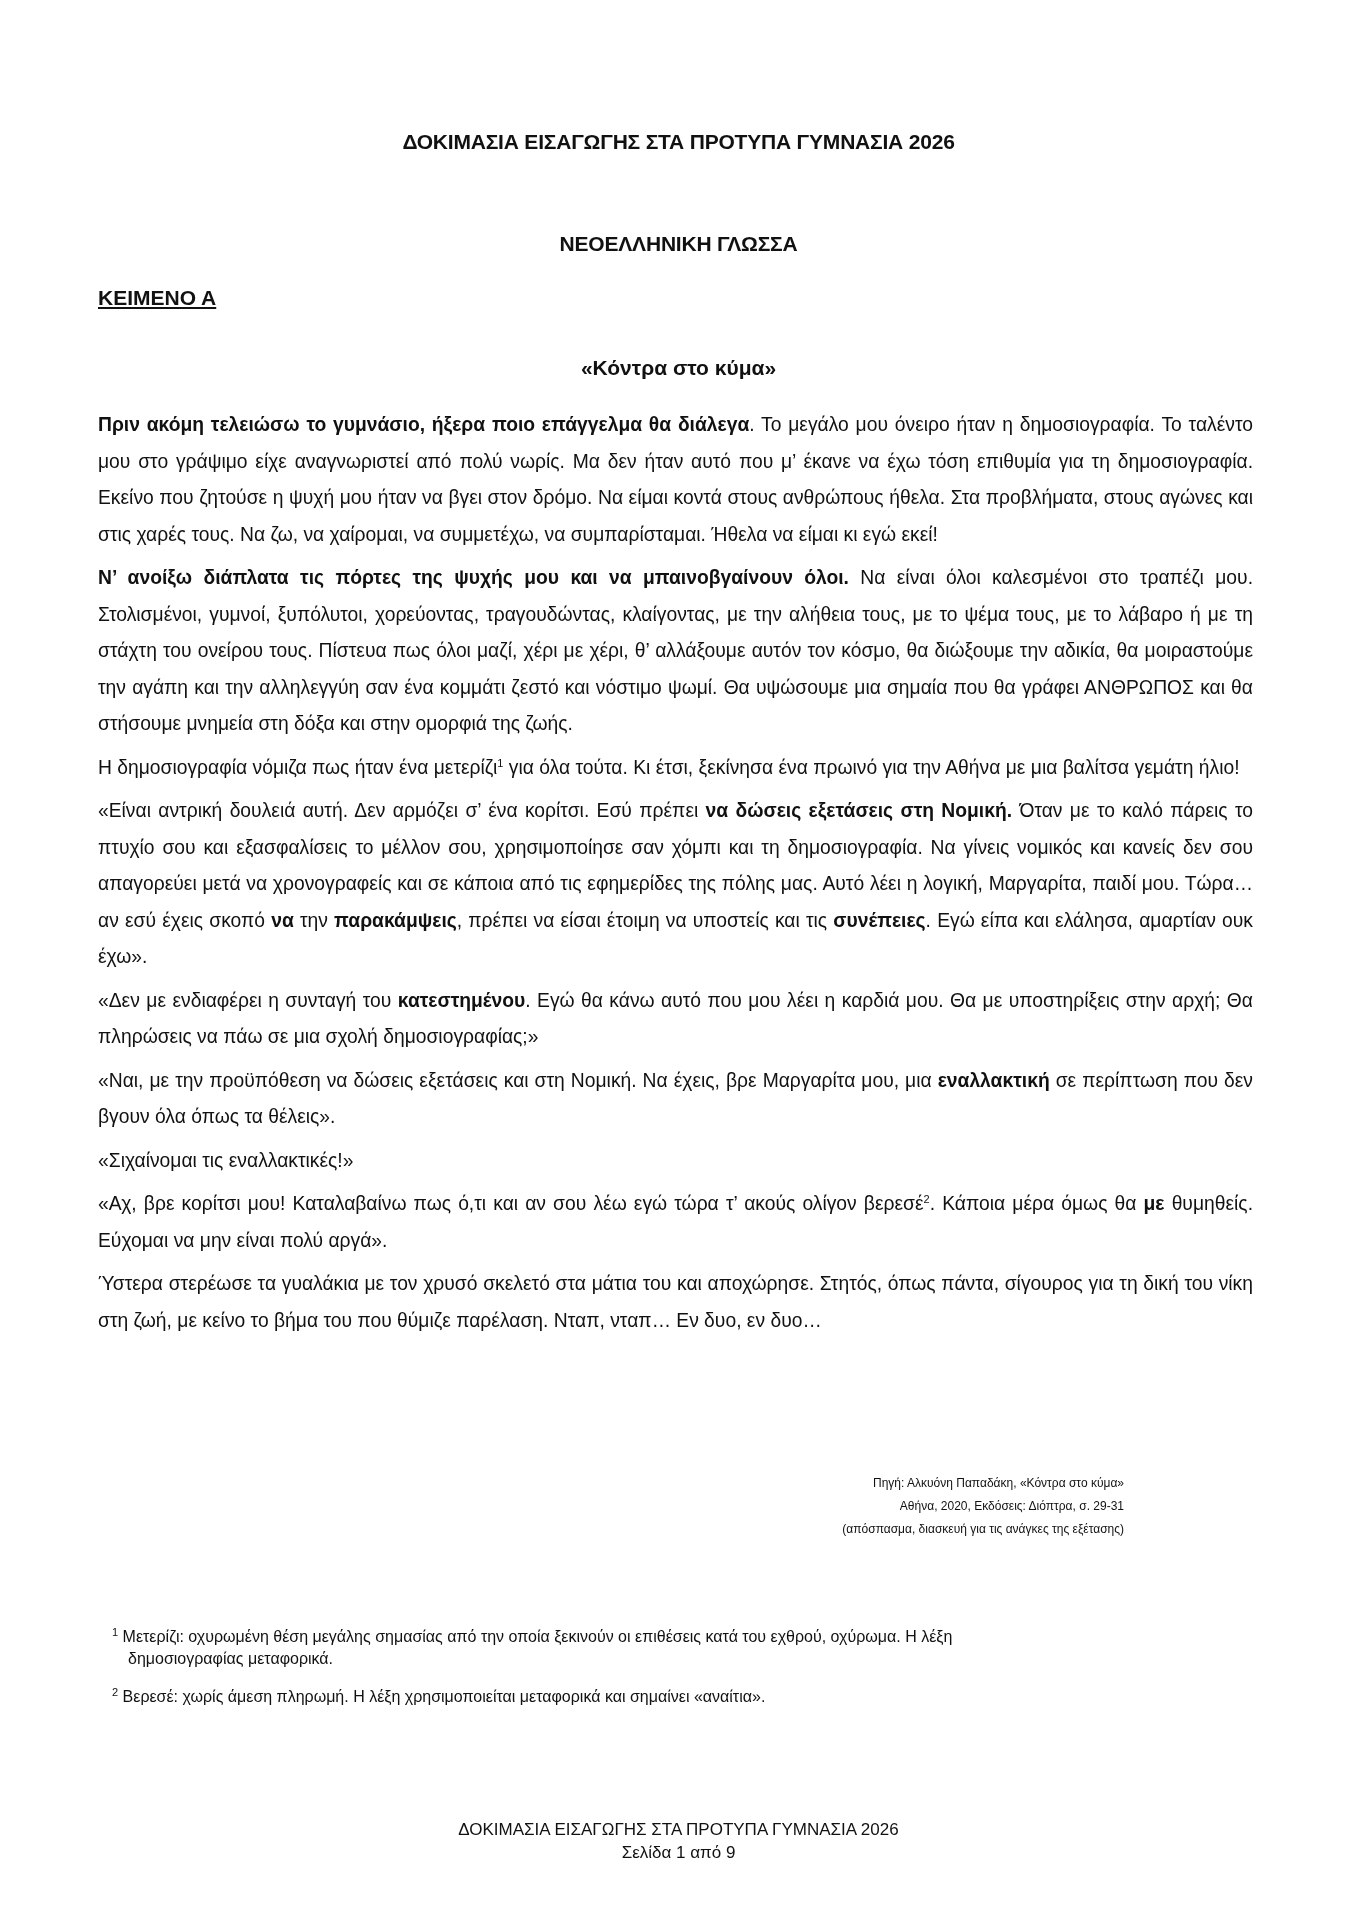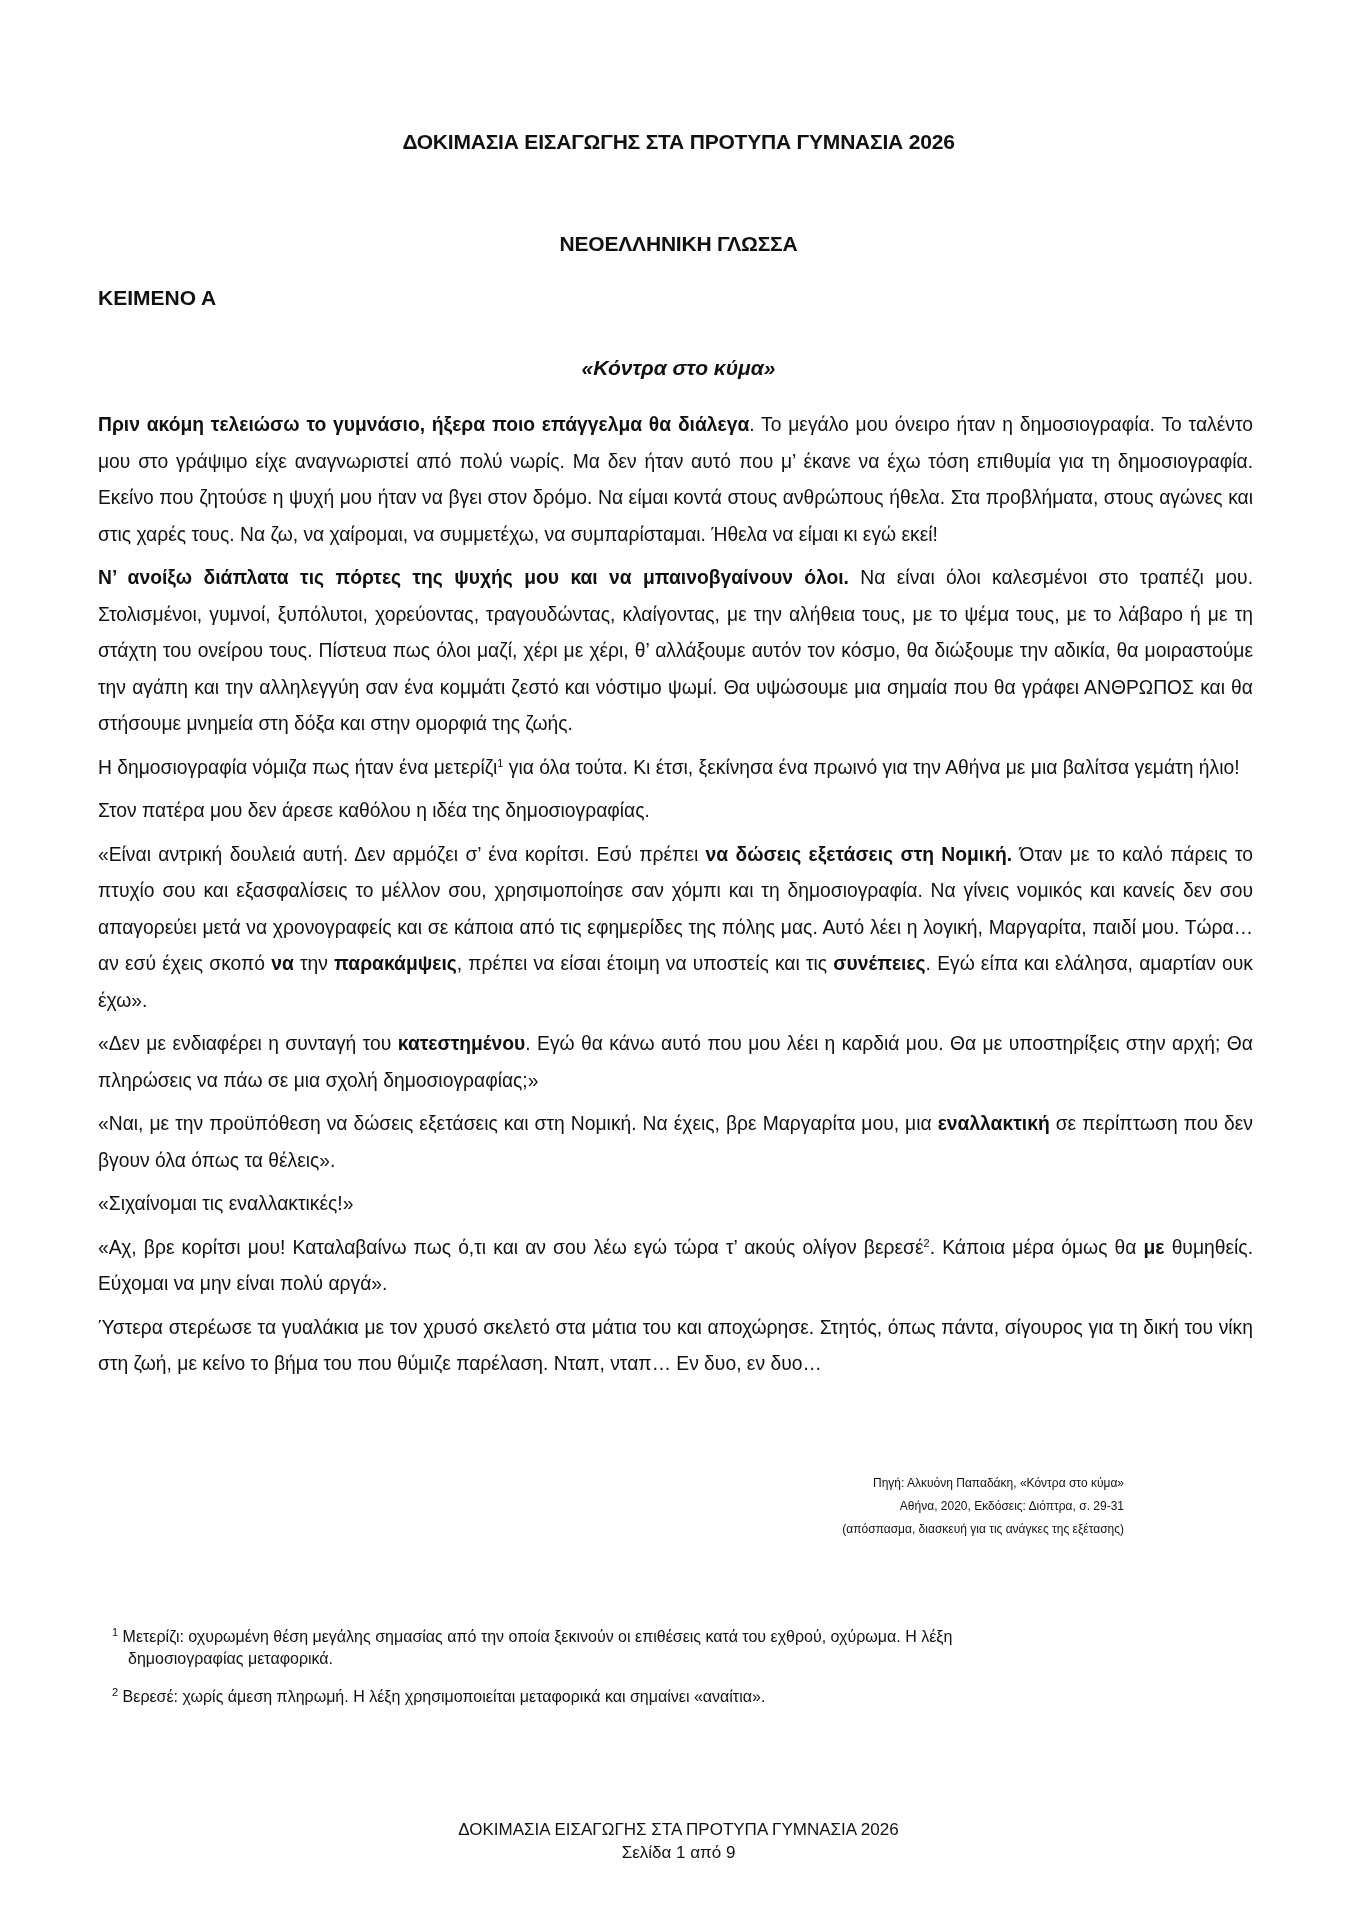--- a/index.html
+++ b/index.html
@@ -23,29 +23,29 @@
     font-weight: bold;
     font-size: 21px;
     letter-spacing: -0.2px;
   }
   .kimeno {
     position: absolute;
     left: 98px;
     top: 286px;
     font-weight: bold;
     font-size: 21px;
+    text-decoration: underline;
   }
   .story-title {
     position: absolute;
     left: 0; width: 1357px;
     top: 356px;
     text-align: center;
     font-weight: bold;
     font-size: 21px;
-    font-style: italic;
   }
   .body-text {
     position: absolute;
     left: 98px;
     width: 1155px;
     top: 407px;
     font-size: 19.3px;
     line-height: 36.5px;
   }
   .body-text p {
@@ -93,21 +93,20 @@
 
   <div class="story-title">«Κόντρα στο κύμα»</div>
 
   <div class="body-text">
     <p><span class="bu">Πριν ακόμη τελειώσω το γυμνάσιο, ήξερα ποιο επάγγελμα θα διάλεγα</span><span>. Το μεγάλο μου όνειρο ήταν η δημοσιογραφία. Το ταλέντο μου στο γράψιμο είχε αναγνωριστεί από πολύ νωρίς. Μα δεν ήταν αυτό που μ’ έκανε να έχω τόση επιθυμία για τη δημοσιογραφία. Εκείνο που ζητούσε η ψυχή μου ήταν να βγει στον δρόμο. Να είμαι κοντά στους ανθρώπους ήθελα. Στα προβλήματα, στους αγώνες και στις χαρές τους. Να ζω, να χαίρομαι, να συμμετέχω,  να συμπαρίσταμαι. Ήθελα να είμαι κι εγώ εκεί!</span></p>
 
     <p><span class="bu">Ν’ ανοίξω διάπλατα τις πόρτες της ψυχής μου και να μπαινοβγαίνουν όλοι.</span><span> Να είναι όλοι καλεσμένοι στο τραπέζι μου. Στολισμένοι, γυμνοί, ξυπόλυτοι, χορεύοντας, τραγουδώντας, κλαίγοντας, με την αλήθεια τους, με το ψέμα τους, με το λάβαρο ή με τη στάχτη του ονείρου τους. Πίστευα πως όλοι μαζί, χέρι με χέρι, θ’ αλλάξουμε αυτόν τον κόσμο, θα διώξουμε την αδικία, θα μοιραστούμε την αγάπη και την αλληλεγγύη σαν ένα κομμάτι ζεστό και νόστιμο ψωμί. Θα υψώσουμε μια σημαία που θα γράφει ΑΝΘΡΩΠΟΣ και θα στήσουμε μνημεία στη δόξα και στην ομορφιά της ζωής.</span></p>
 
     <p><span>Η δημοσιογραφία νόμιζα πως ήταν ένα μετερίζι</span><sup>1</sup><span> για όλα τούτα. Κι έτσι, ξεκίνησα ένα πρωινό για την Αθήνα με μια βαλίτσα γεμάτη ήλιο!</span></p>
 
-    <p>Στον πατέρα μου δεν άρεσε καθόλου η ιδέα της δημοσιογραφίας.</p>
 
     <p><span>«Είναι αντρική δουλειά αυτή. Δεν αρμόζει σ’ ένα κορίτσι. Εσύ πρέπει </span><span class="bu">να δώσεις εξετάσεις στη Νομική.</span><span> Όταν με το καλό πάρεις το πτυχίο σου και εξασφαλίσεις το μέλλον σου, χρησιμοποίησε σαν χόμπι και τη δημοσιογραφία. Να γίνεις νομικός και κανείς δεν σου απαγορεύει μετά να χρονογραφείς και σε κάποια από τις εφημερίδες της πόλης μας. Αυτό λέει η λογική, Μαργαρίτα, παιδί μου. Τώρα… αν εσύ έχεις σκοπό </span><span class="bu">να</span><span> την </span><span class="bu">παρακάμψεις</span><span>, πρέπει να είσαι έτοιμη να υποστείς και τις </span><span class="bu">συνέπειες</span><span>. Εγώ είπα και ελάλησα, αμαρτίαν ουκ έχω».</span></p>
 
     <p><span>«Δεν με ενδιαφέρει η συνταγή του </span><span class="bu">κατεστημένου</span><span>. Εγώ θα κάνω αυτό που μου λέει η καρδιά μου. Θα με υποστηρίξεις στην αρχή; Θα πληρώσεις να πάω σε μια σχολή δημοσιογραφίας;»</span></p>
 
     <p><span>«Ναι, με την προϋπόθεση να δώσεις εξετάσεις και στη Νομική. Να έχεις, βρε Μαργαρίτα μου, μια </span><span class="bu">εναλλακτική</span><span> σε περίπτωση που δεν βγουν όλα όπως τα θέλεις».</span></p>
 
     <p>«Σιχαίνομαι τις εναλλακτικές!»</p>
 
     <p><span>«Αχ, βρε κορίτσι μου! Καταλαβαίνω πως ό,τι και αν σου λέω εγώ τώρα τ’ ακούς ολίγον βερεσέ</span><sup>2</sup><span>. Κάποια μέρα όμως θα </span><span class="bu">με</span><span> θυμηθείς. Εύχομαι να μην είναι πολύ αργά».</span></p>

